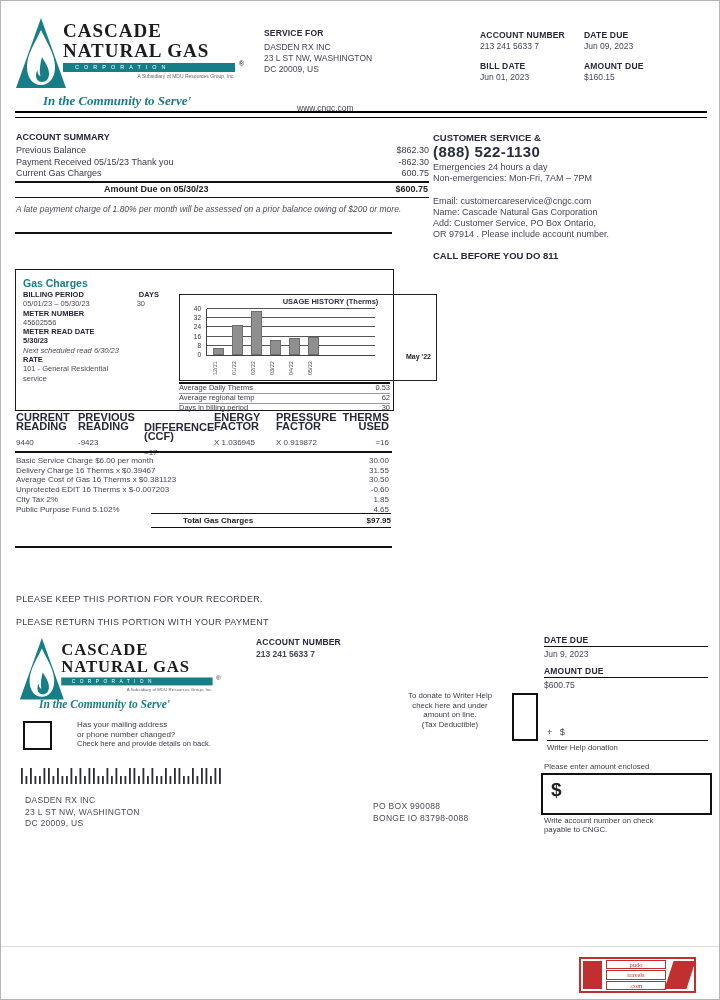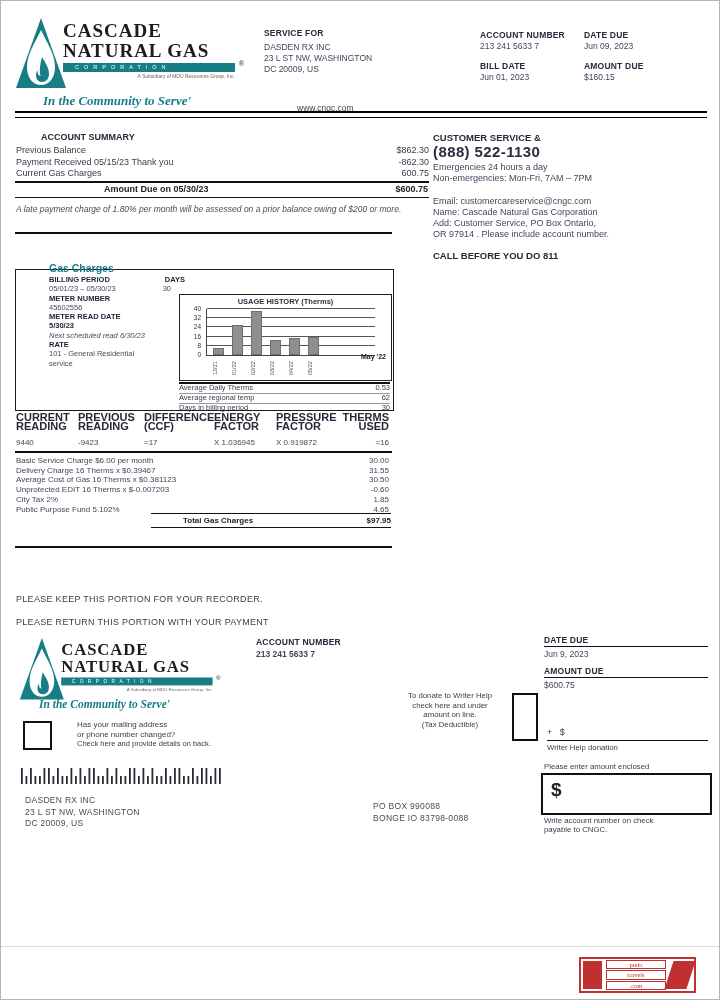--- a/index.html
+++ b/index.html
@@ -45,21 +45,21 @@
   .xlabels{position:absolute;left:26px;top:61px;width:168px;height:20px;}
   .xtick{position:absolute;top:0;height:19px;width:11px;writing-mode:vertical-rl;
          transform:rotate(180deg);font-size:5.5px;color:#4a4b58;letter-spacing:0;}
   .period{position:absolute;right:5px;top:58px;font-size:7px;font-weight:bold;color:#222;}
   .stats{border-top:2px solid #111;}
   .stats .row{font-size:7.5px;line-height:8.8px;color:#3b3c4a;}
   .stats .row.sep{border-bottom:1px solid #999;}
   .rt-head,.rt-vals{display:flex;width:373px;}
   .rt-head>div{font-size:11px;font-weight:bold;color:#272839;line-height:8.8px;}
   .rt-vals>div{font-size:8px;color:#44455a;}
-  .c1{width:62px;} .c2{width:66px;} .c3{width:70px;} .c4{width:62px;} .c5{width:66px;}
+  .c1{width:62px;} .c2{width:66px;} .c3{width:70px;margin-top:10px;} .c4{width:62px;} .c5{width:66px;}
   .c6{width:47px;text-align:right;}
   .charges .row{font-size:8px;line-height:9.7px;color:#44455a;}
   .totalrow{border-top:1.5px solid #111;border-bottom:1.5px solid #111;
             display:flex;justify-content:space-between;font-size:8px;font-weight:bold;
             line-height:13px;color:#222;}
   .stubline{font-size:9px;letter-spacing:.3px;color:#3b3c4a;white-space:nowrap;}
   .checkbox{border:2px solid #111;background:#fff;}
   .bigbox{border:2.5px solid #111;background:#fff;}
   .rline{border-top:1.5px solid #111;height:0;}
   .small{font-size:7.8px;line-height:9.5px;color:#3b3c4a;}
@@ -104,21 +104,21 @@
   <div class="abs hval" style="left:479px;top:40px;">213 241 5633 7</div>
   <div class="abs hlabel" style="left:583px;top:29px;">DATE DUE</div>
   <div class="abs hval" style="left:583px;top:40px;">Jun 09, 2023</div>
   <div class="abs hlabel" style="left:479px;top:60px;">BILL DATE</div>
   <div class="abs hval" style="left:479px;top:71px;">Jun 01, 2023</div>
   <div class="abs hlabel" style="left:583px;top:60px;">AMOUNT DUE</div>
   <div class="abs hval" style="left:583px;top:71px;">$160.15</div>
 
   <div class="abs rule-double" style="left:14px;width:692px;top:110px;"></div>
 
-  <div class="abs lbl" style="left:15px;top:131px;font-size:9px;margin-left:25px;">ACCOUNT SUMMARY</div>
+  <div class="abs lbl" style="left:15px;top:131px;font-size:9px;">ACCOUNT SUMMARY</div>
   <div class="abs sumrows" style="left:15px;top:144px;width:413px;">
     <div class="row">
       <span>Previous Balance</span>
       <span>$862.30</span>
     </div>
     <div class="row">
       <span>Payment Received 05/15/23 Thank you</span>
       <span>-862.30</span>
     </div>
     <div class="row">
@@ -139,41 +139,41 @@
   <div class="abs b" style="left:432px;top:142px;font-size:15px;color:#2b2c3e;letter-spacing:.4px;">(888) 522-1130</div>
   <div class="abs csline" style="left:432px;top:161px;">Emergencies 24 hours a day</div>
   <div class="abs csline" style="left:432px;top:172px;">Non-emergencies: Mon-Fri, 7AM – 7PM</div>
   <div class="abs csline" style="left:432px;top:195px;">Email: customercareservice@cngc.com</div>
   <div class="abs csline" style="left:432px;top:206px;">Name: Cascade Natural Gas Corporation</div>
   <div class="abs csline" style="left:432px;top:217px;">Add: Customer Service, PO Box Ontario,</div>
   <div class="abs csline" style="left:432px;top:228px;">OR 97914 . Please include account number.</div>
   <div class="abs lbl" style="left:432px;top:249px;font-size:9.5px;text-align:center;">CALL BEFORE YOU DO 811</div>
 
   <div class="abs gasbox" style="left:14px;top:268px;width:377px;height:140px;"></div>
-  <div class="abs gas-l" style="left:22px;top:261px;width:150px;margin-left:26px;">
+  <div class="abs gas-l" style="left:22px;top:276px;width:150px;">
     <div class="b teal" style="font-size:10.5px;line-height:13px;">Gas Charges</div>
     <div class="row" style="padding-right:14px;">
       <span class="lab">BILLING PERIOD</span>
       <span class="lab">DAYS</span>
     </div>
     <div class="row" style="padding-right:28px;">
       <span class="val">05/01/23 – 05/30/23</span>
       <span class="val">30</span>
     </div>
     <div class="lab">METER NUMBER</div>
     <div class="val">45602556</div>
     <div class="lab">METER READ DATE</div>
     <div class="lab">5/30/23</div>
     <div class="val" style="font-style:italic;">Next scheduled read 6/30/23</div>
     <div class="lab">RATE</div>
     <div class="val">101 - General Residential</div>
     <div class="val">service</div>
   </div>
 
-  <div class="abs chartbox" style="left:178px;top:293px;width:211px;height:85px;">
+  <div class="abs chartbox" style="left:178px;top:293px;width:211px;height:85px;padding-left:45px;">
     <div class="chart-title">USAGE HISTORY (Therms)</div>
     <div class="yaxis">
         <div class="ytick" style="bottom: calc(0% - 3px);">0</div>
         <div class="ytick" style="bottom: calc(20% - 3px);">8</div>
         <div class="ytick" style="bottom: calc(40% - 3px);">16</div>
         <div class="ytick" style="bottom: calc(60% - 3px);">24</div>
         <div class="ytick" style="bottom: calc(80% - 3px);">32</div>
         <div class="ytick" style="bottom: calc(100% - 3px);">40</div>
       </div>
     <div class="plot">

